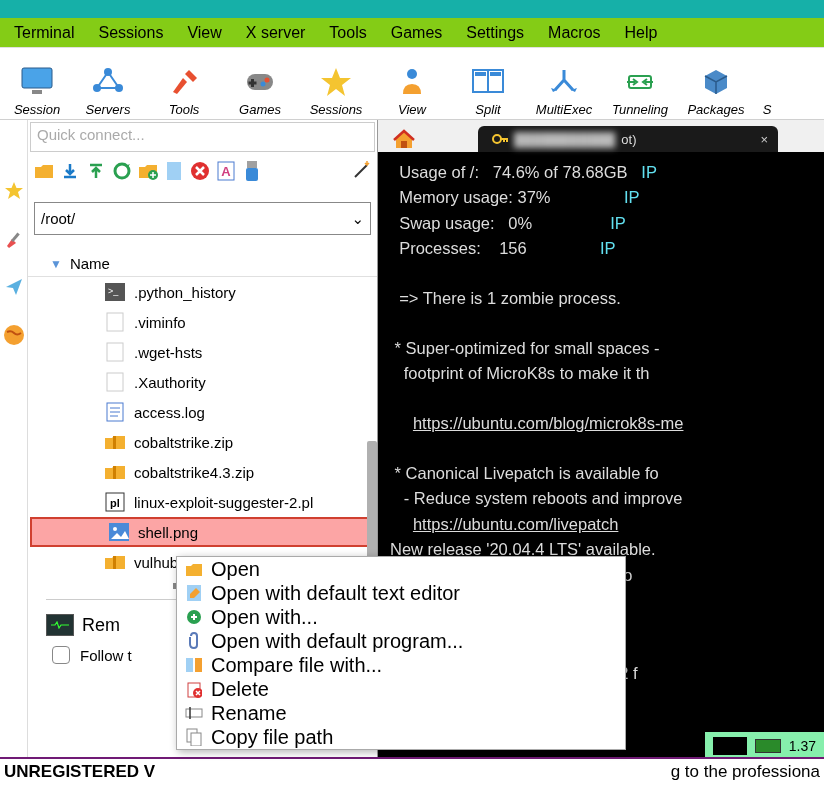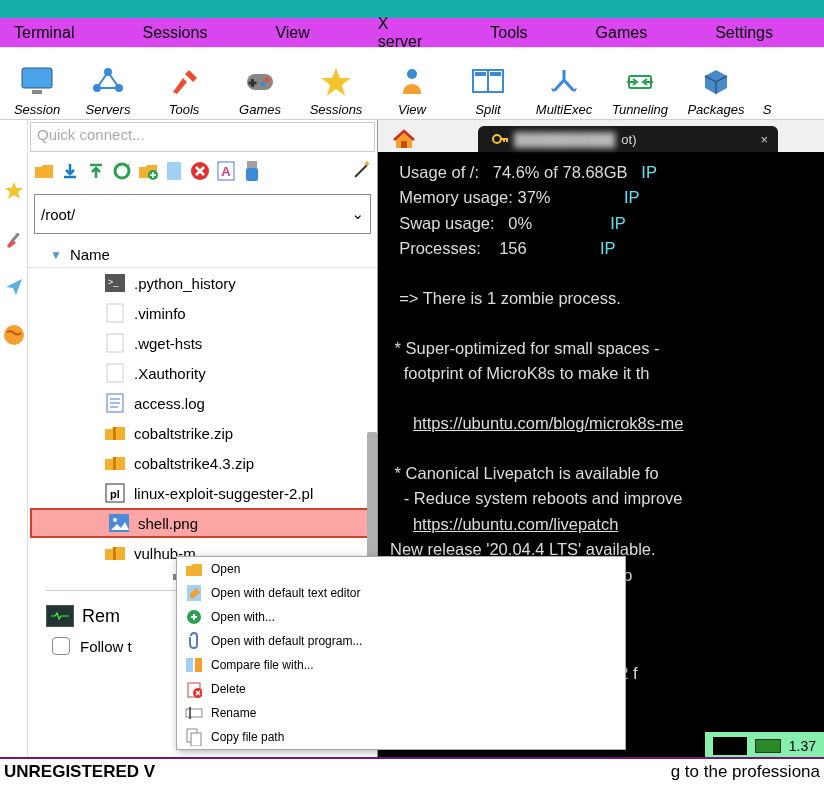--- a/index.html
+++ b/index.html
@@ -1,39 +1,39 @@
 <!DOCTYPE html>
 <html><head>
 <meta charset="utf-8">
 <style>
 * { margin: 0; padding: 0; box-sizing: border-box; font-family: "Segoe UI", Arial, sans-serif; }
 body { width: 824px; height: 790px; overflow: hidden; background: #fff; position: relative; }
 
 .titlebar { height: 18px; background: #16b0a8; color: #fff; font-size: 13px; padding-left: 28px; line-height: 14px; }
 
-.menubar { height: 30px; background: #d946ef; display: flex; align-items: center; padding: 10px 2px; font-size: 16px; border-bottom: 1px solid #e0e0e0; gap: 44px; }
+.menubar { height: 30px; background: #84cc16; display: flex; align-items: center; padding: 10px 2px; font-size: 16px; border-bottom: 1px solid #e0e0e0; }
 .menubar .menu-item { padding: 2px 12px; cursor: pointer; }
 
 .toolbar { height: 72px; background: #fff; display: flex; align-items: center; padding: 2px 4px; border-bottom: 1px solid #d0d0d0; font-style: italic; }
 .toolbar .tb-item { display: flex; flex-direction: column; align-items: center; justify-content: flex-end; width: 76px; height: 66px; font-size: 13px; }
 .toolbar .tb-icon { width: 34px; height: 34px; display: flex; align-items: center; justify-content: center; margin-bottom: 4px; }
 .toolbar .tb-item:first-child { width: 66px; }
 
 .main-area { display: flex; height: 640px; }
 
 .side-icons { width: 28px; display: flex; flex-direction: column; align-items: center; padding-top: 60px; gap: 26px; border-right: 1px solid #ddd; }
 .side-icons .si { width: 22px; height: 22px; display: flex; align-items: center; justify-content: center; }
 
 .left-pane { width: 350px; display: flex; flex-direction: column; border-right: 1px solid #999; }
 .quick-connect { height: 30px; border: 1px solid #ccc; margin: 2px; padding: 3px 6px; color: #aaa; font-size: 15px; }
 
 .file-toolbar { height: 30px; display: flex; align-items: center; gap: 2px; padding: 0 4px; margin-top: 2px; }
 .file-toolbar .ft-icon { width: 24px; height: 24px; display: flex; align-items: center; justify-content: center; }
 
-.path-box { margin: 8px 6px; font-size: 15px; padding: 3px 6px; height: 40px; border: 1px solid #888; display: flex; justify-content: space-between; align-items: center; background: #fff; }
+.path-box { margin: 16px 6px; font-size: 15px; padding: 3px 6px; height: 33px; border: 1px solid #888; display: flex; justify-content: space-between; align-items: center; background: #fff; }
 
 .file-tree { flex: 1; overflow: hidden; position: relative; }
 .tree-header { display: flex; align-items: center; padding: 4px 22px; font-size: 15px; border-bottom: 1px solid #e0e0e0; }
 .tree-header .sort { color: #5a94d8; margin-right: 8px; font-size: 12px; }
 .tree-row { display: flex; align-items: center; height: 30px; padding-left: 76px; font-size: 15px; gap: 8px; }
 .tree-row.selected { background: #fca5a5; border: 2px solid #d04030; margin: 0 2px; }
 .file-ico { width: 22px; height: 22px; display: inline-flex; align-items: center; justify-content: center; }
 
 .scrollbar-hint { position: absolute; right: 0; top: 190px; width: 10px; height: 130px; background: #b0b0b0; border-radius: 2px; }
 .scrollbar-thumb2 { height: 6px; width: 60px; background: #888; margin: 2px auto 0; }
@@ -48,21 +48,21 @@
 .tab-strip { height: 32px; background: #f0f0f0; display: flex; align-items: flex-end; }
 .tab { height: 26px; background: #1a1a1a; color: #ddd; display: flex; align-items: center; gap: 6px; padding: 0 14px; font-size: 13px; border-top-left-radius: 6px; border-top-right-radius: 6px; min-width: 300px; margin-left: 56px; position: relative; }
 .tab .close { position: absolute; right: 10px; color: #ccc; }
 .tab-home { width: 36px; height: 26px; display: flex; align-items: center; justify-content: center; margin-left: 8px; }
 
 .terminal { flex: 1; background: #000; color: #ddd; font-family: "Consolas", monospace; font-size: 16.5px; padding: 8px 6px 8px 12px; line-height: 1.48; white-space: pre; overflow: hidden; }
 .terminal .cyan  { color: #62e0f0; }
 .terminal .link  { color: #ddd; text-decoration: underline; }
 .terminal .cursor { display: inline-block; width: 10px; height: 18px; background: #ddd; vertical-align: middle; }
 
-.context-menu { position: absolute; left: 176px; top: 556px; width: 450px; background: #fff; border: 1px solid #aaa; box-shadow: 2px 2px 8px rgba(0,0,0,.3); font-size: 12px; z-index: 50; }
+.context-menu { position: absolute; left: 176px; top: 556px; width: 450px; background: #fff; border: 1px solid #aaa; box-shadow: 2px 2px 8px rgba(0,0,0,.3); font-size: 20px; z-index: 50; }
 .context-menu .cm-row { height: 24px; display: flex; align-items: center; padding: 0 8px; gap: 8px; }
 .context-menu .cm-row.highlight { background: #cce8ff; border: 2px solid #d04030; position: relative; margin: 0 -1px; }
 .cm-ico { width: 18px; height: 18px; display: inline-flex; align-items: center; justify-content: center; }
 
 .status-strip { position: absolute; bottom: 30px; right: 0; height: 28px; display: flex; align-items: center; gap: 8px; padding: 0 8px; background: #86efac; font-size: 14px; }
 .ram-chip { width: 26px; height: 14px; background: #2a8a2a; border: 1px solid #333; }
 
 .unreg { position: absolute; bottom: 5px; left: 0; right: 0; background: #fff; font-size: 17px; font-weight: bold; padding: 3px 4px; border-top: 2px solid #701a75; display: flex; justify-content: space-between; }
 .unreg .right { font-weight: normal; }
 

